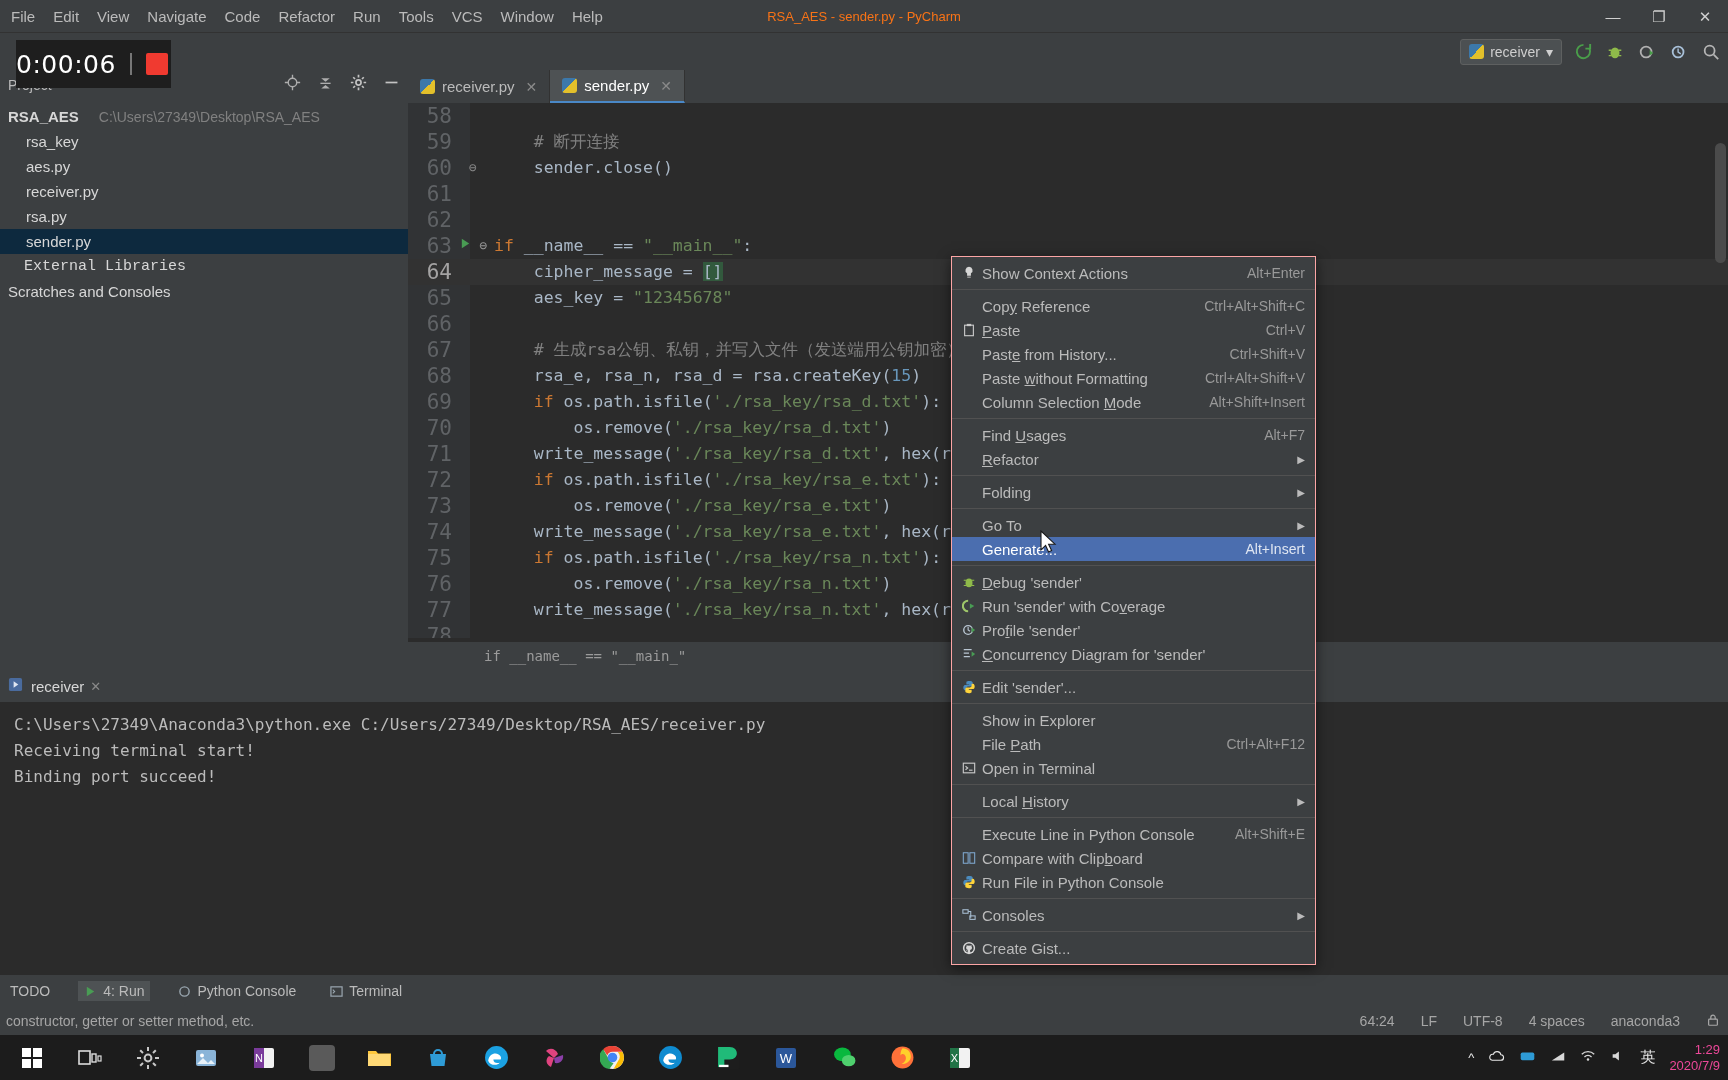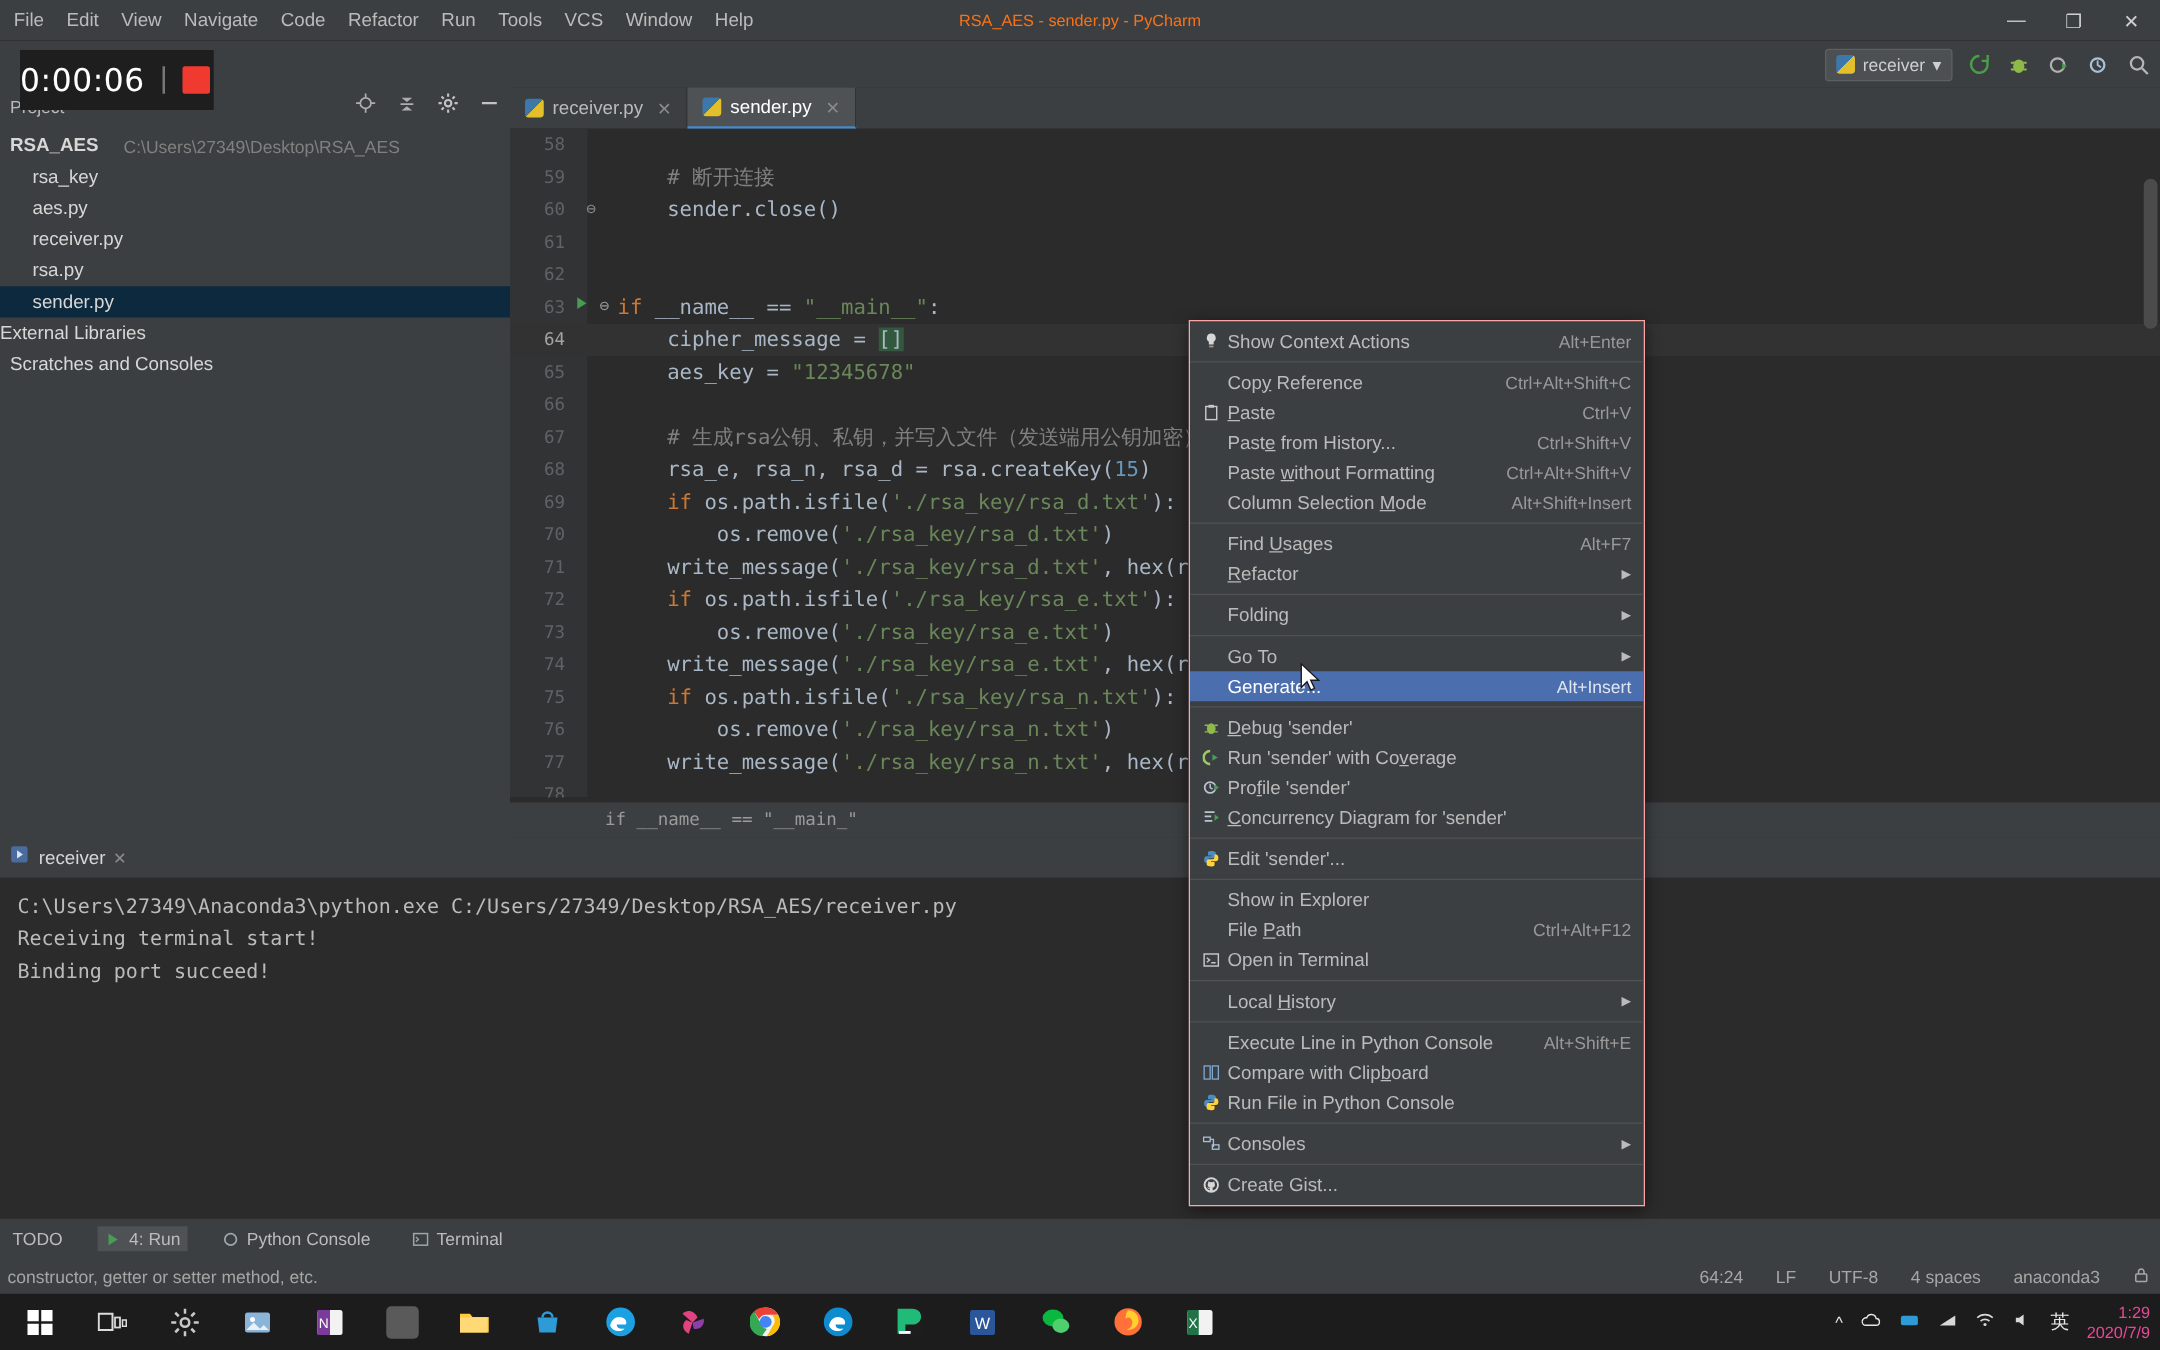--- a/index.html
+++ b/index.html
@@ -79,21 +79,21 @@
   .gutter { position: absolute; left: 0; top: 0; width: 62px; height: 100%; background: #313335; }
   .code {
     position: absolute; left: 0; top: 0; right: 0; bottom: 0;
     font-family: "DejaVu Sans Mono", monospace; font-size: 16.5px; line-height: 26px;
     white-space: pre;
   }
   .ln {
     position: relative; height: 26px; display: flex; align-items: center;
   }
   .ln .num {
-    width: 44px; text-align: right; color: #606366; font-size: 14px;
+    width: 44px; text-align: right; color: #606366; font-size: 21px;
     font-family: "DejaVu Sans Mono", monospace; flex: 0 0 44px;
   }
   .ln .marks { width: 42px; flex: 0 0 42px; text-align: center; color: #777; font-size: 13px; }
   .ln .txt { flex: 1; color: #a9b7c6; }
   .ln.cur { background: #323232; }
   .ln.cur .num { color: #a4a3a3; }
 
   .kw { color: #cc7832; }
   .str { color: #6a8759; }
   .num2 { color: #6897bb; }
@@ -292,21 +292,21 @@
         </div>
         <div class="tree-row" style="padding-left: 26px;">
           <span class="tname">receiver.py</span>
         </div>
         <div class="tree-row" style="padding-left: 26px;">
           <span class="tname">rsa.py</span>
         </div>
         <div class="tree-row sel" style="padding-left: 26px;">
           <span class="tname">sender.py</span>
         </div>
-        <div class="tree-row" style="padding-left: 0;">
+        <div class="tree-row" style="padding-left: 24px; font-family: Liberation Mono, monospace;">
           <span class="tname">External Libraries</span>
         </div>
         <div class="tree-row" style="padding-left: 8px;">
           <span class="tname">Scratches and Consoles</span>
         </div>
       </div>
   </div>
 
   <div class="editor-area">
     <div class="tabs" id="tabs">

